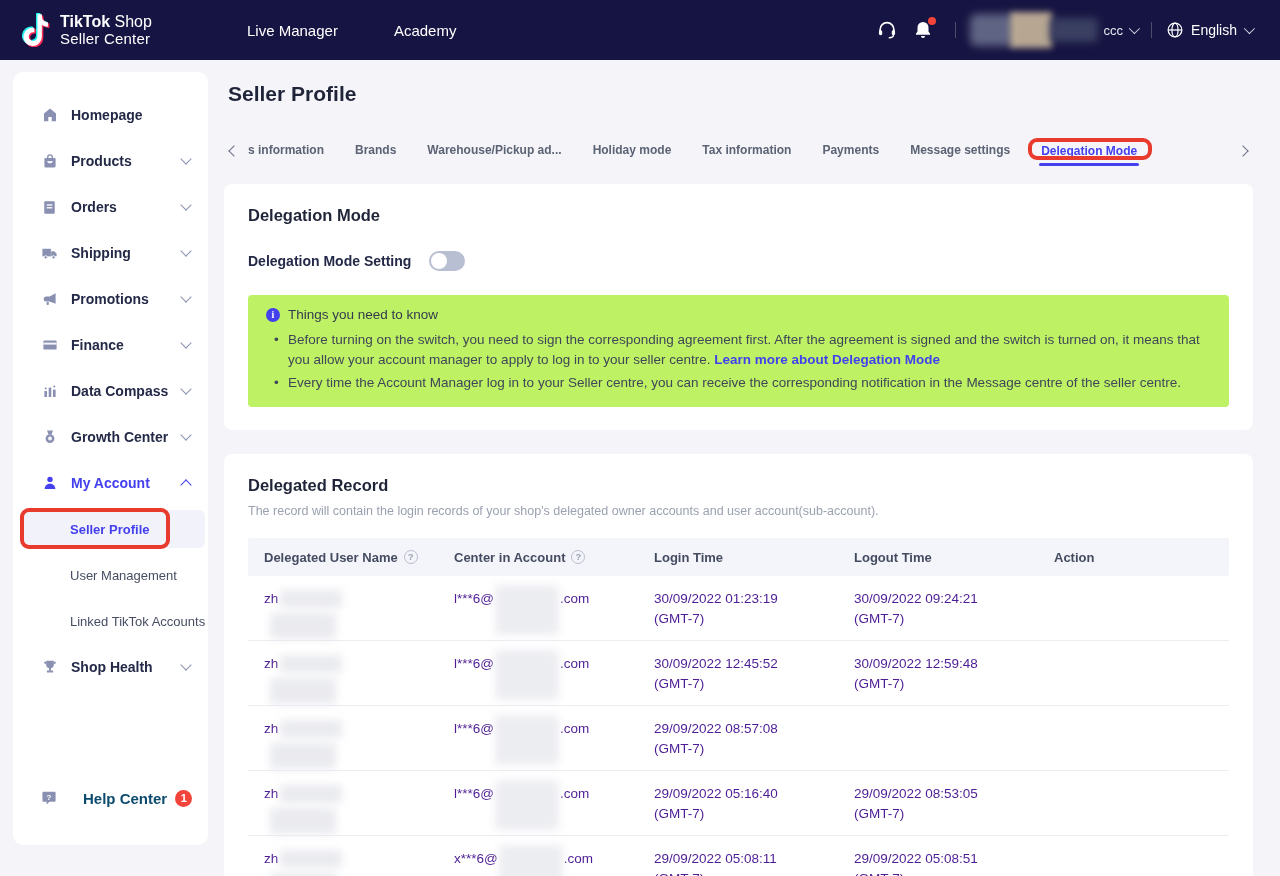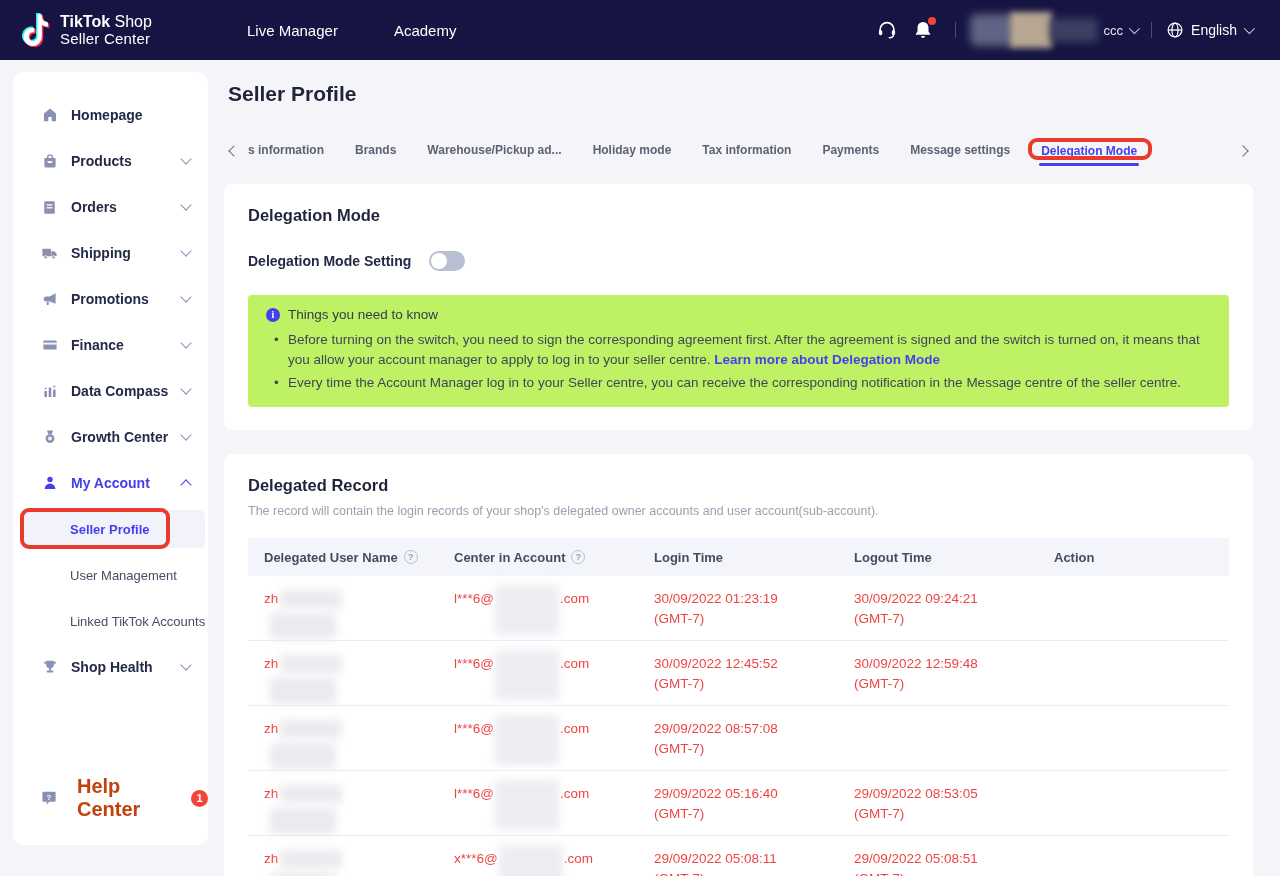--- a/index.html
+++ b/index.html
@@ -47,21 +47,21 @@
   .side-item .s-chev { position:absolute; right:18px; width:8px; height:8px; border-right:1.7px solid #8a90b2; border-bottom:1.7px solid #8a90b2; transform:rotate(45deg); margin-top:-4px; }
   .side-item.expanded .s-chev { transform:rotate(225deg); margin-top:4px; }
   .side-item.active .s-label { color:#4440ee; }
   .sub-item { position:relative; height:46px; display:flex; align-items:center; padding-left:57px; cursor:pointer; }
   .sub-item .s-label { font-size:13px; color:#474e63; }
   .sub-item.active .s-label { color:#4440ee; font-weight:700; position:relative; z-index:2; }
   .sub-active-bg { position:absolute; left:8px; top:4px; width:184px; height:38px; background:#f2f2fb; border-radius:6px; }
   .anno-box { position:absolute; border:4px solid #e83a2d; border-radius:9px; pointer-events:none; z-index:5; }
   .anno-seller { left:7px; top:2px; width:150px; height:41px; }
   .help-row { position:absolute; left:0; bottom:24px; width:100%; height:46px; display:flex; align-items:center; padding-left:28px; cursor:pointer; }
-  .help-row .s-label { margin-left:20px; font-size:20px; font-weight:700; color:#c2410c; }
+  .help-row .s-label { margin-left:26px; font-size:15px; font-weight:700; color:#0c4a6e; }
   .badge { margin-left:8px; min-width:17px; height:17px; border-radius:50%; background:#f2443a; color:#fff; font-size:11px; font-weight:700; display:flex; align-items:center; justify-content:center; }
 
   
   .main { position:absolute; left:224px; top:60px; width:1029px; }
   .page-title { font-size:21px; font-weight:800; color:#1f2438; margin-top:22px; margin-left:4px; }
   .tabs-row { display:flex; align-items:center; margin-top:22px; height:44px; position:relative; }
   .tab-scroll { color:#6a7187; font-size:14px; cursor:pointer; padding:0 6px; user-select:none; }
   .tab-scroll .chev2 { width:8px; height:8px; border-left:1.7px solid #6a7187; border-bottom:1.7px solid #6a7187; display:inline-block; }
   .tab-scroll.left .chev2 { transform:rotate(45deg); }
   .tab-scroll.right .chev2 { transform:rotate(225deg); }
@@ -90,21 +90,21 @@
   .card2 { margin-top:24px; height:520px; padding:22px 24px; }
   .rec-desc { margin-top:9px; font-size:12.5px; color:#9ba1b0; }
   .table { margin-top:20px; width:981px; }
   .t-head { display:flex; background:#f4f5fa; border-radius:2px; height:38px; align-items:center; }
   .t-row { display:flex; border-bottom:1px solid #ebedf2; min-height:65px; align-items:flex-start; }
   .tc { padding-left:16px; padding-right:30px; }
   .c1 { width:190px; } .c2 { width:200px; } .c3 { width:200px; } .c4 { width:200px; } .c5 { width:191px; }
   .t-head .tc { font-size:13px; font-weight:600; color:#454c61; display:flex; gap:6px; padding-right:10px; }
   .q-icon { width:14px; height:14px; border-radius:50%; border:1px solid #b9bfce; color:#9aa0b4; font-size:9.5px; display:flex; align-items:center; justify-content:center; cursor:pointer; }
   .q-icon::before { content:"?"; }
-  .t-row .tc { padding-top:13px; font-size:13.5px; line-height:20px; color:#ef4444; }
+  .t-row .tc { padding-top:13px; font-size:13.5px; line-height:20px; color:#4c1d95; }
   .cell-user { position:relative; }
   .user-line { display:flex; align-items:center; }
   .redact { background:#e3e4ea; border-radius:3px; filter:blur(4px); opacity:.75; }
   .user-b1 { width:62px; height:18px; margin-left:2px; }
   .user-b2 { width:66px; height:26px; margin-left:6px; margin-top:4px; }
   .cell-email { display:flex; align-items:flex-start; }
   .email-b { width:64px; height:50px; margin:-4px 1px 0 1px; opacity:.65; }
   .cell-email .suffix, .cell-email .prefix { padding-top:0; }
 
   svg { display:block; }

